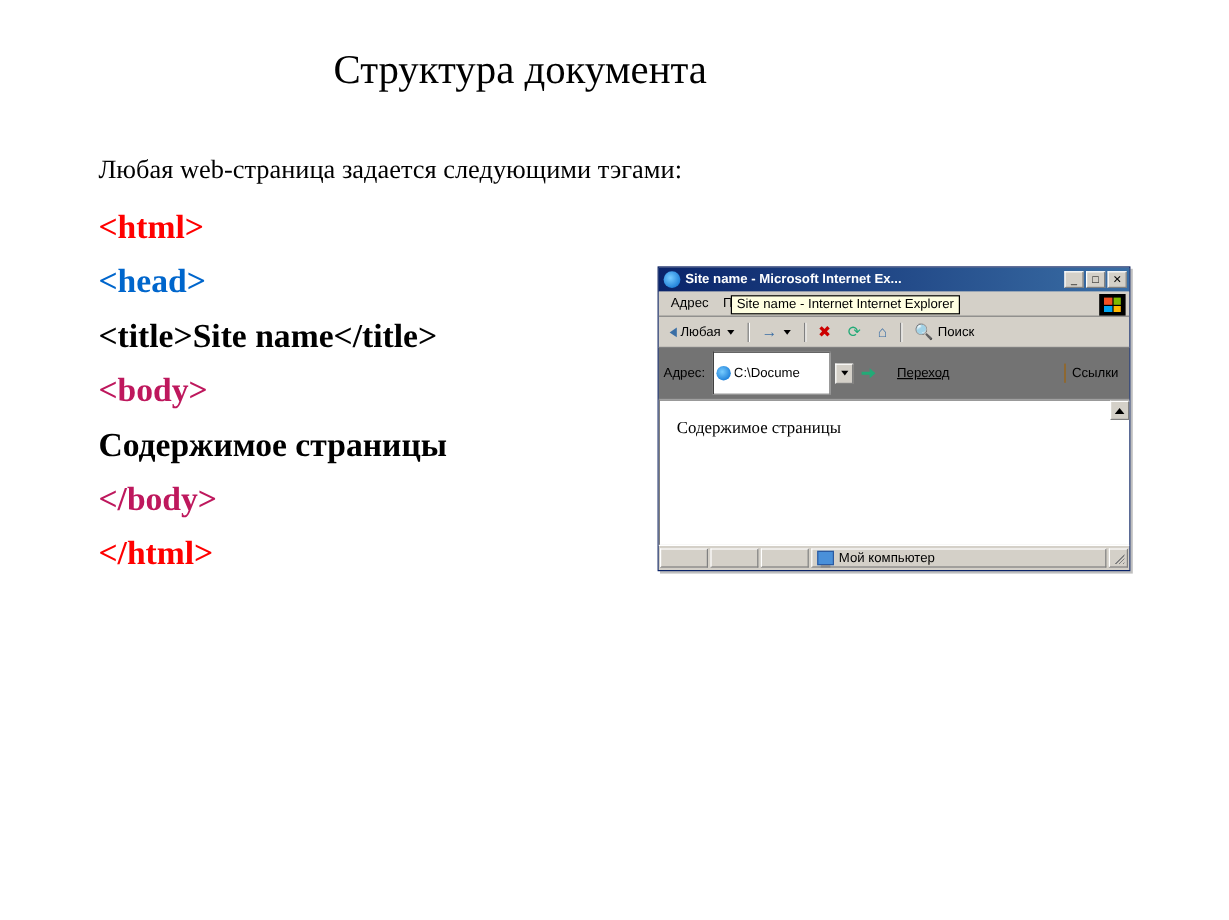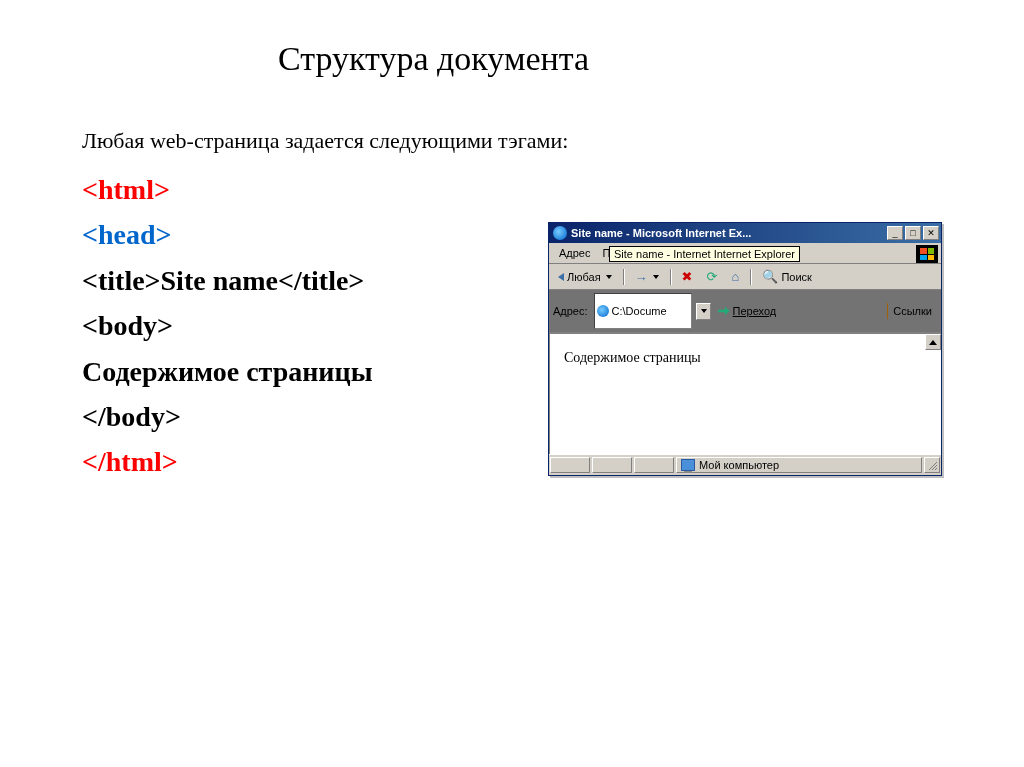--- a/index.html
+++ b/index.html
@@ -37,21 +37,21 @@
   }
   .code-line {
     font-size: 28px;
     font-weight: bold;
     line-height: 1.55;
     margin: 2px 0;
   }
   .c-red   { color: #ff0000; }
   .c-blue  { color: #0066cc; }
   .c-black { color: #000000; }
-  .c-green { color: #000000; }
+  .c-green { color: #be185d; }
 
   
   .ie-window {
     position: absolute;
     top: 222px;
     left: 548px;
     width: 392px;
     border: 1px solid #0a246a;
     font-family: Tahoma, Verdana, sans-serif;
     font-size: 11px;
@@ -235,21 +235,21 @@
     width: 15px;
     height: 17px;
     display: flex;
     align-items: center;
     justify-content: center;
     box-sizing: border-box;
   }
   .go-btn {
     display: inline-flex;
     align-items: center;
-    gap: 3px;
+    gap: 18px;
     padding: 2px 3px;
     text-decoration: underline;
   }
   .go-icon {
     width: 12px;
     height: 12px;
     background: #2a7;
     clip-path: polygon(0 40%, 60% 40%, 60% 15%, 100% 50%, 60% 85%, 60% 60%, 0 60%);
   }
   .links-cell {

